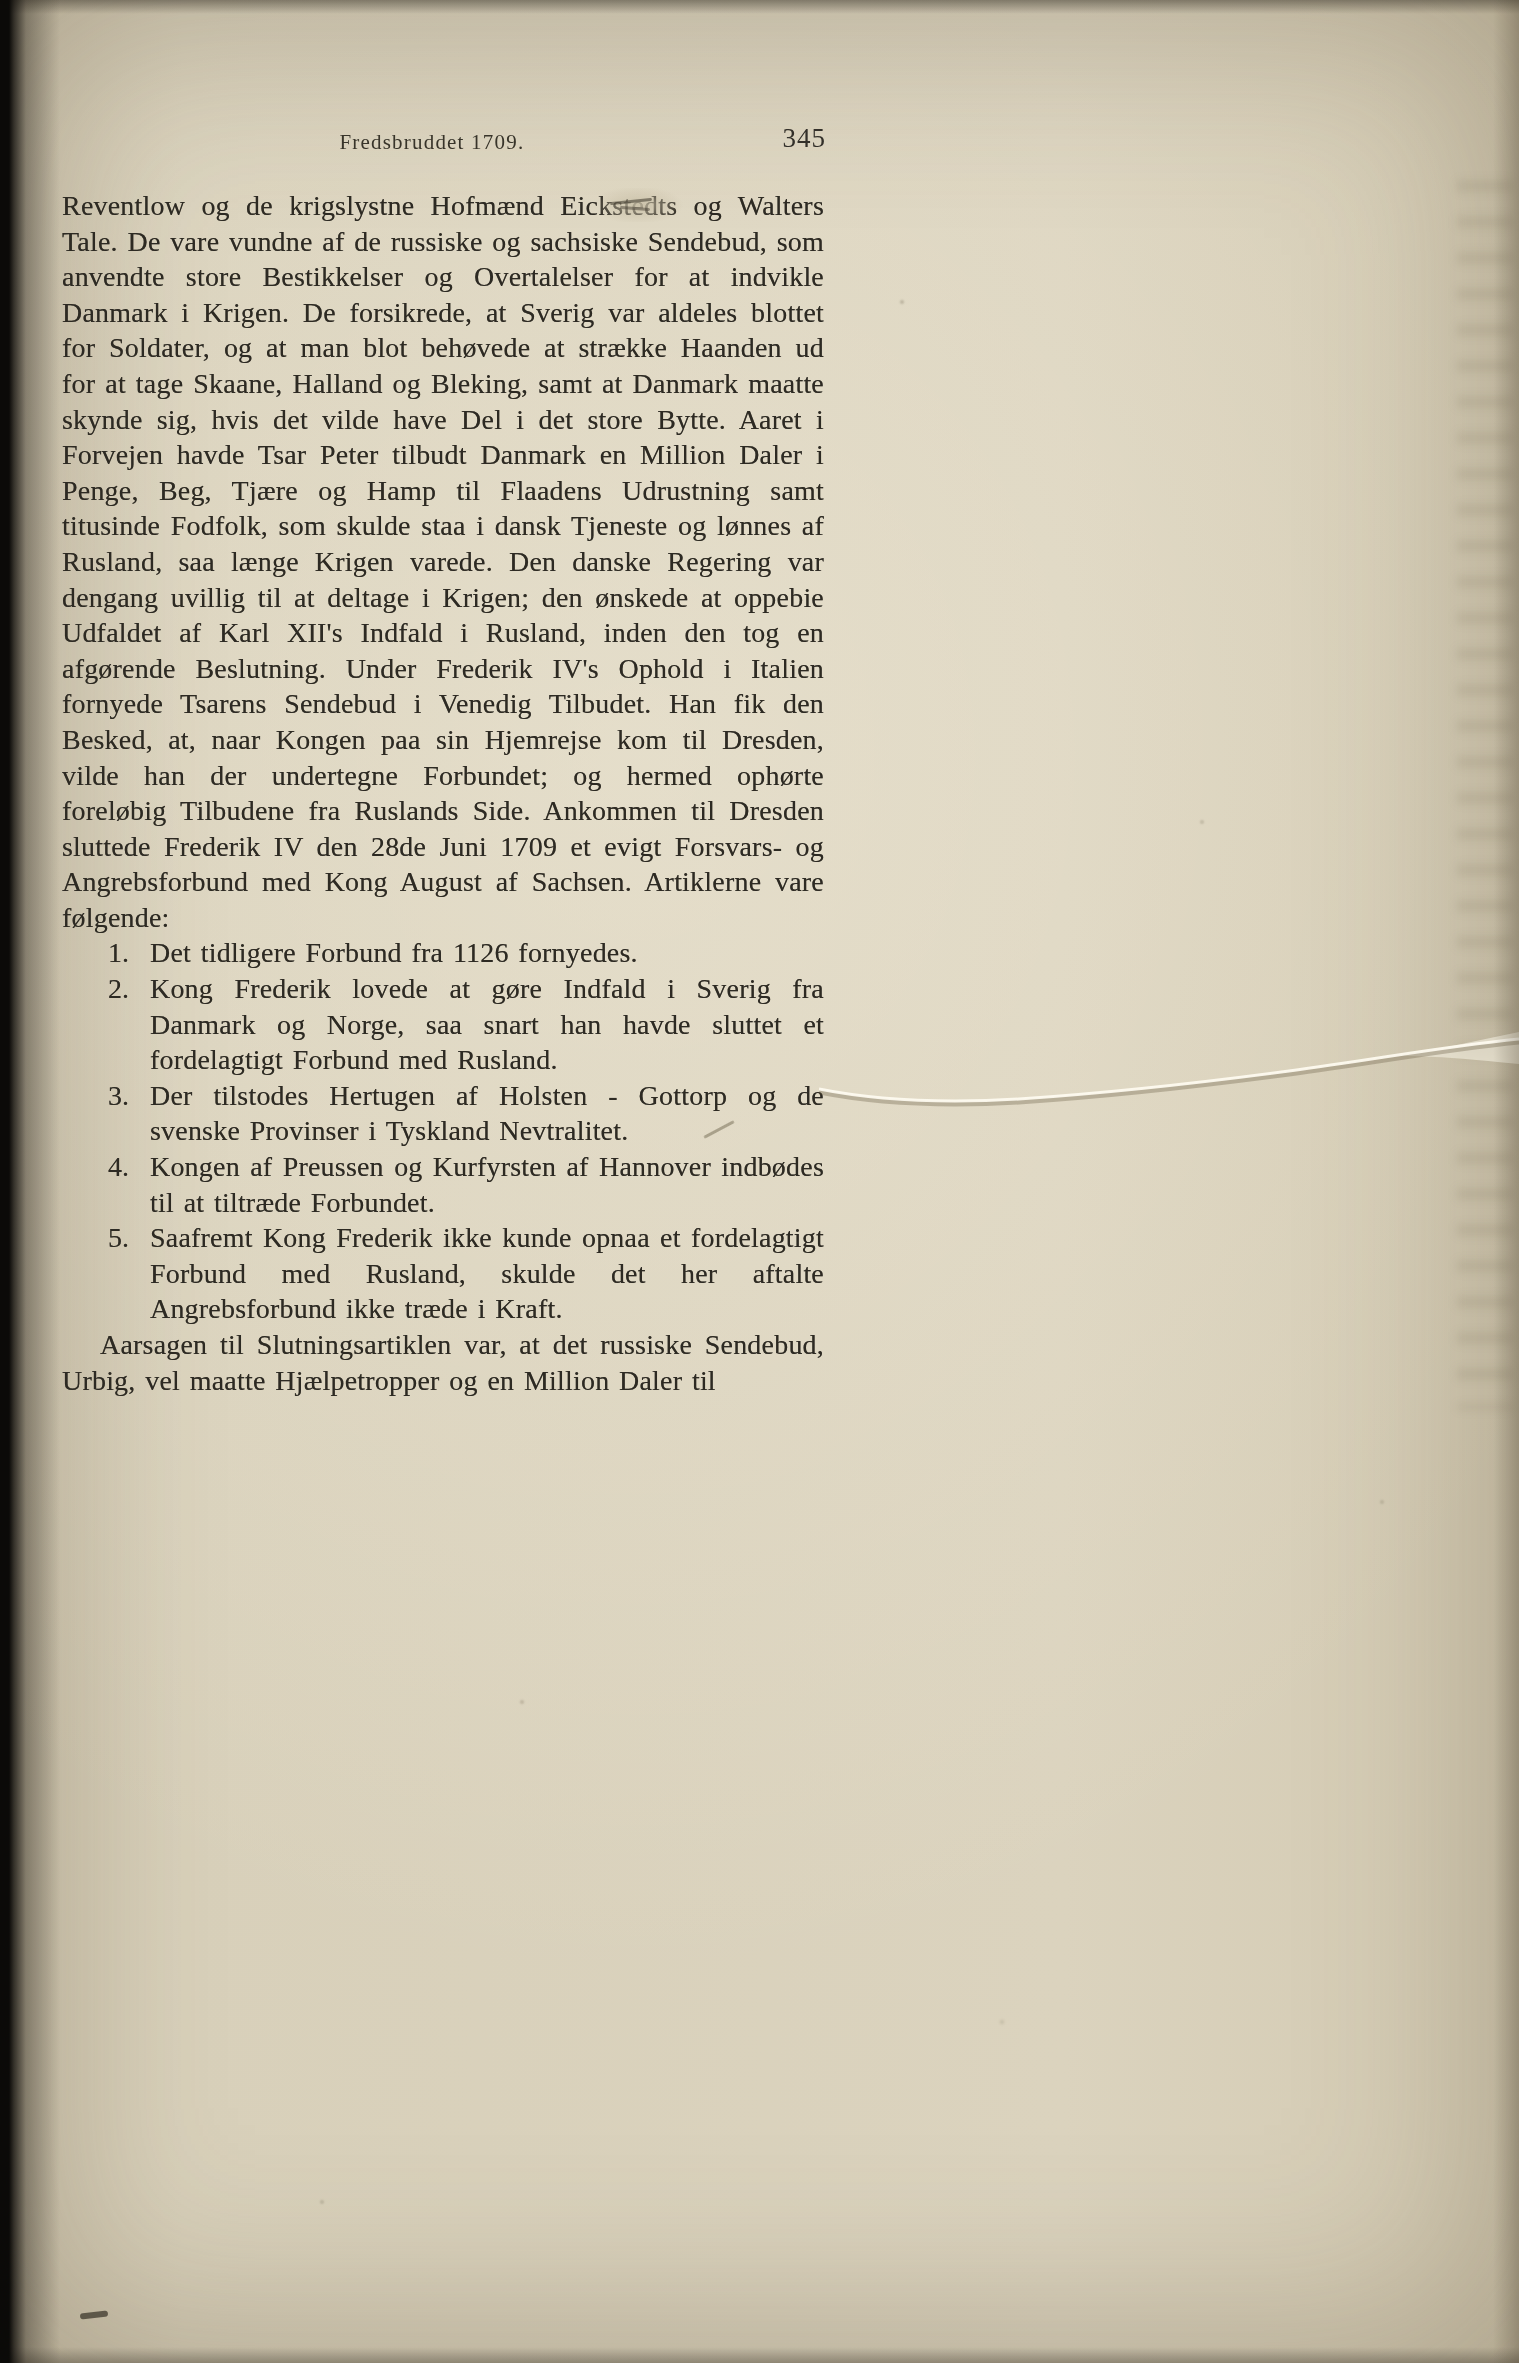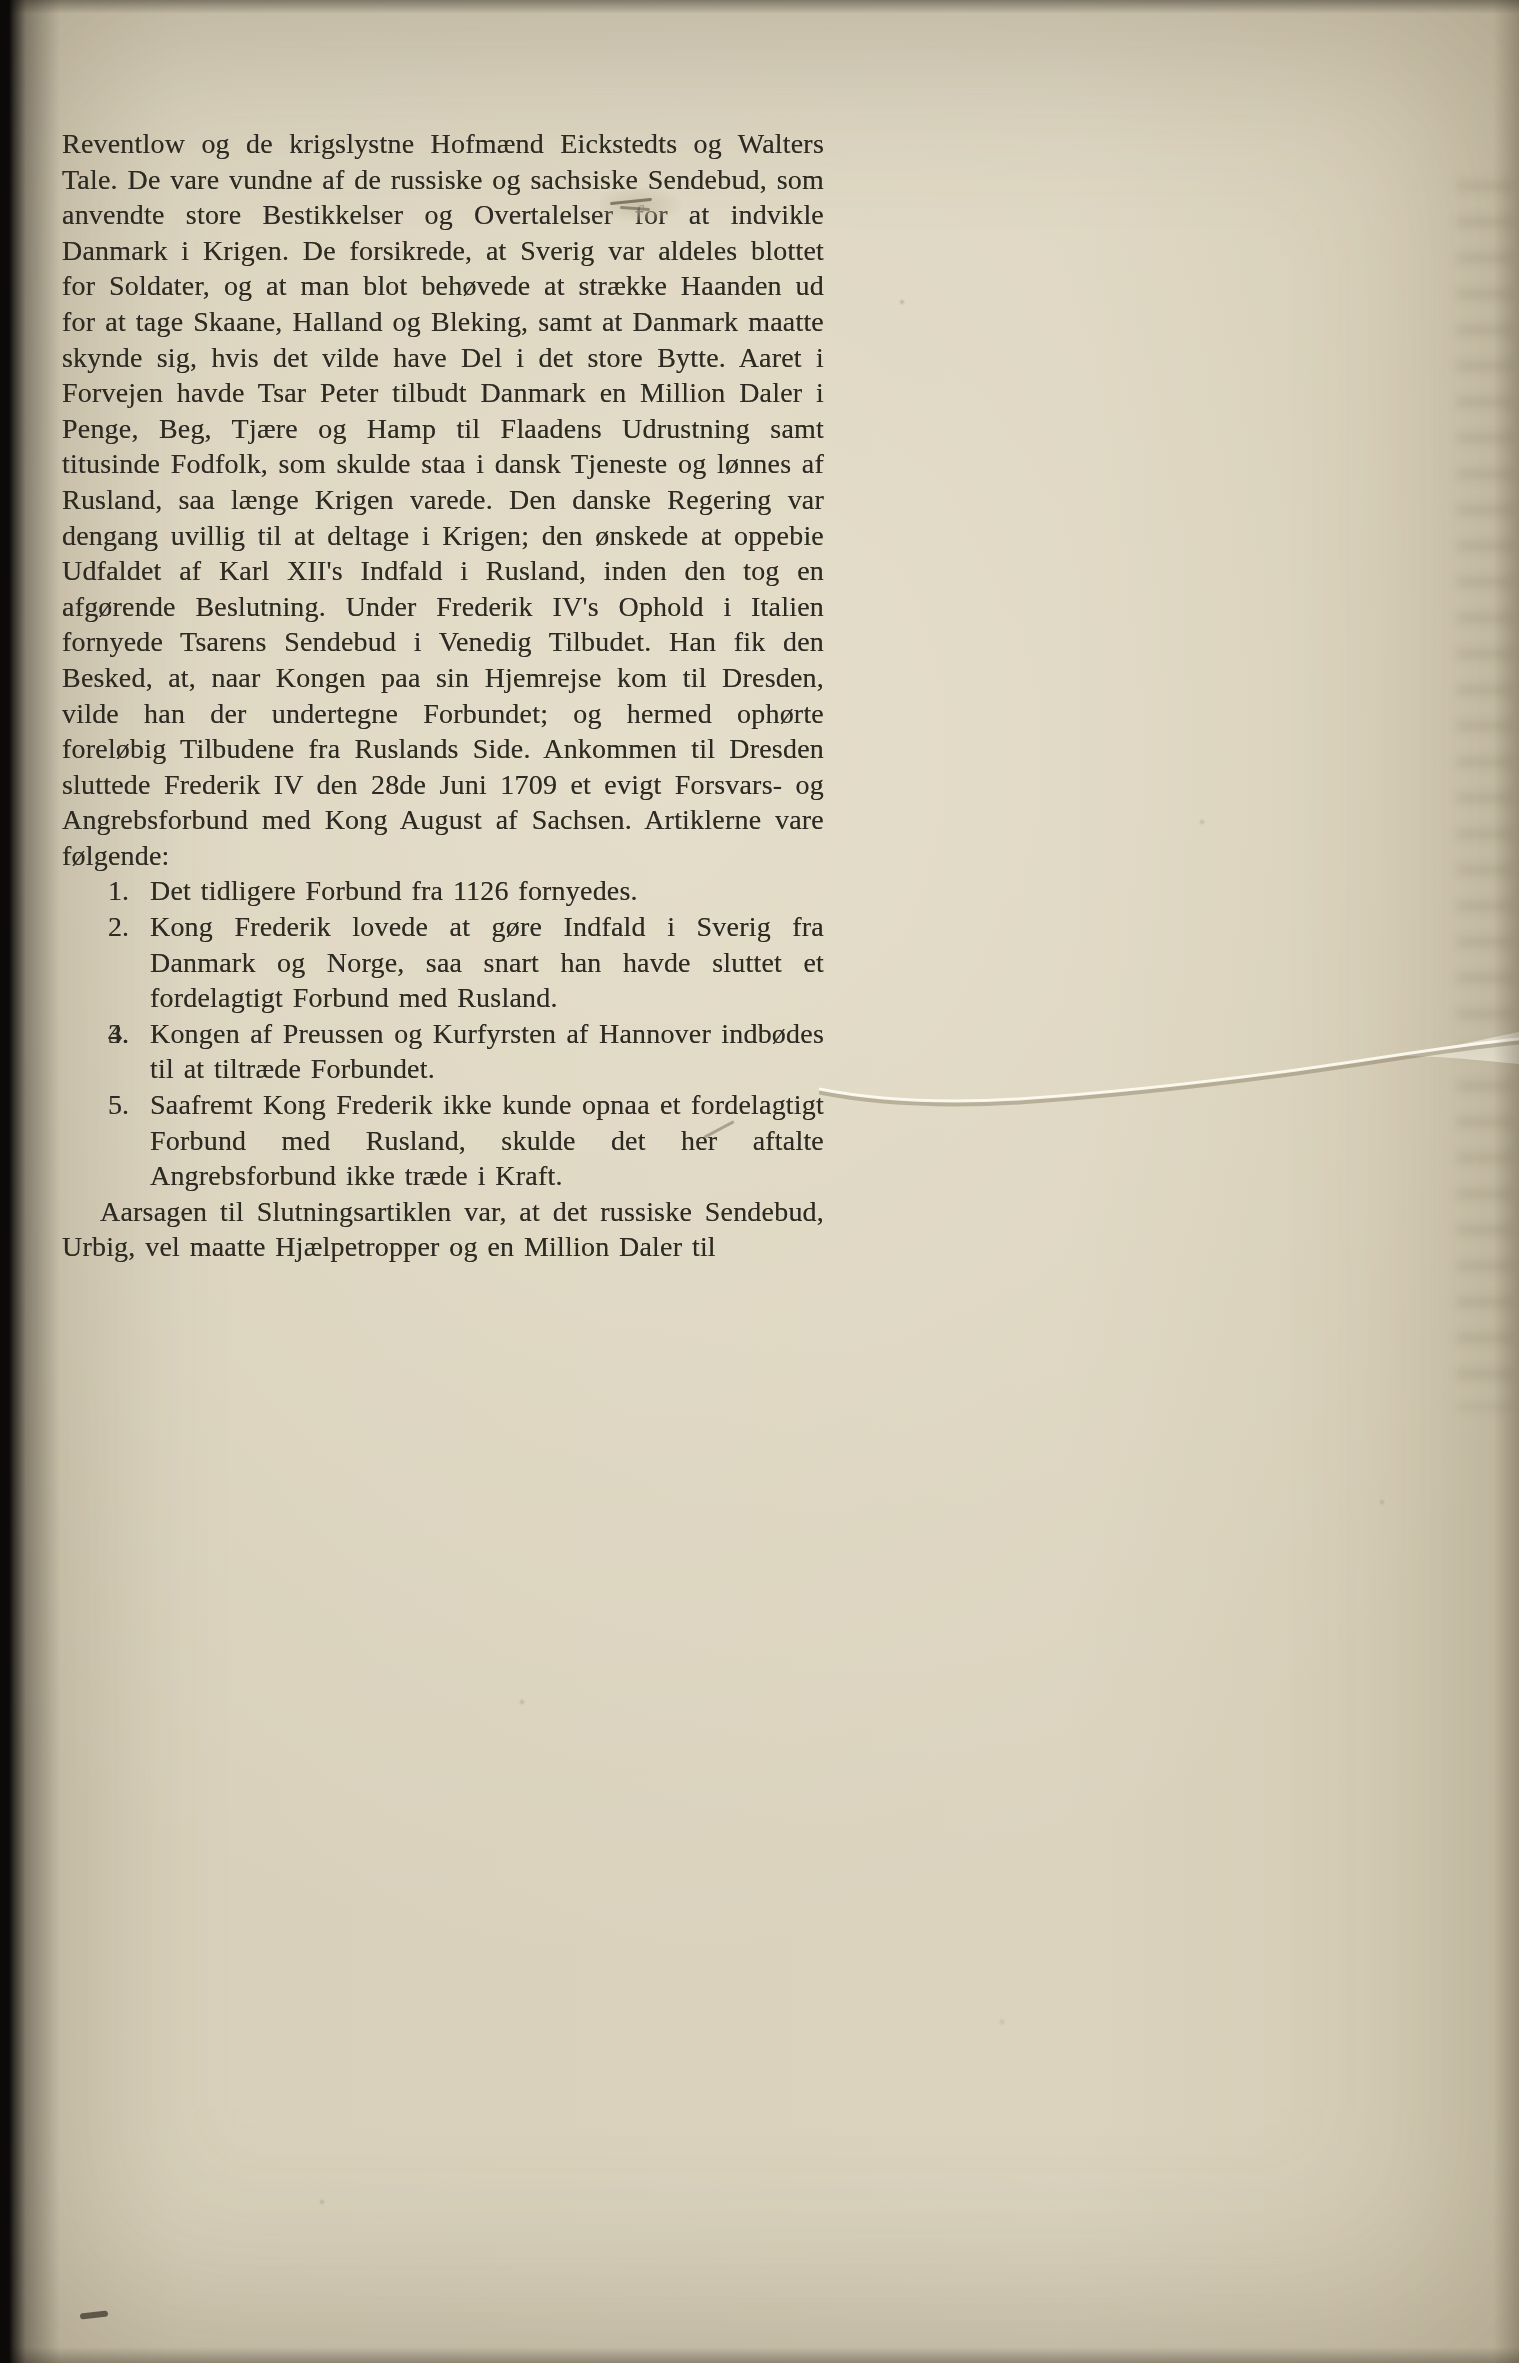--- a/index.html
+++ b/index.html
@@ -65,34 +65,39 @@
 </head>
 <body>
 
 <div class="scan">
 
   <div class="bleed"></div>
   <div class="specks"></div>
 
   <div class="page">
 
+    <div class="header">
+      <span class="running-title">Fredsbruddet 1709.</span>
+      <span class="page-number">345</span>
+    </div>
 
     <p class="para">Reventlow og de krigslystne Hofmænd Eickstedts og Walters Tale. De vare vundne af de russiske og sachsiske Sendebud, som anvendte store Bestikkelser og Overtalelser for at indvikle Danmark i Krigen. De forsikrede, at Sverig var aldeles blottet for Soldater, og at man blot behøvede at strække Haanden ud for at tage Skaane, Halland og Bleking, samt at Danmark maatte skynde sig, hvis det vilde have Del i det store Bytte. Aaret i Forvejen havde Tsar Peter tilbudt Danmark en Million Daler i Penge, Beg, Tjære og Hamp til Flaadens Udrustning samt titusinde Fodfolk, som skulde staa i dansk Tjeneste og lønnes af Rusland, saa længe Krigen varede. Den danske Regering var dengang uvillig til at deltage i Krigen; den ønskede at oppebie Udfaldet af Karl XII's Indfald i Rusland, inden den tog en afgørende Beslutning. Under Frederik IV's Ophold i Italien fornyede Tsarens Sendebud i Venedig Tilbudet. Han fik den Besked, at, naar Kongen paa sin Hjemrejse kom til Dresden, vilde han der undertegne Forbundet; og hermed ophørte foreløbig Tilbudene fra Ruslands Side. Ankommen til Dresden sluttede Frederik IV den 28de Juni 1709 et evigt Forsvars- og Angrebsforbund med Kong August af Sachsen. Artiklerne vare følgende:</p>
 
     <div class="articles">
       <div class="article">
         <span class="num">1.</span>
         <span class="txt">Det tidligere Forbund fra 1126 fornyedes.</span>
       </div>
       <div class="article">
         <span class="num">2.</span>
         <span class="txt">Kong Frederik lovede at gøre Indfald i Sverig fra Danmark og Norge, saa snart han havde sluttet et fordelagtigt Forbund med Rusland.</span>
       </div>
       <div class="article">
         <span class="num">3.</span>
+        <span class="txt">Der tilstodes Hertugen af Holsten - Gottorp og de svenske Provinser i Tyskland Nevtralitet.</span>
       </div>
       <div class="article">
         <span class="num">4.</span>
         <span class="txt">Kongen af Preussen og Kurfyrsten af Hannover indbødes til at tiltræde Forbundet.</span>
       </div>
       <div class="article">
         <span class="num">5.</span>
         <span class="txt">Saafremt Kong Frederik ikke kunde opnaa et fordelagtigt Forbund med Rusland, skulde det her aftalte Angrebsforbund ikke træde i Kraft.</span>
       </div>
     </div>

